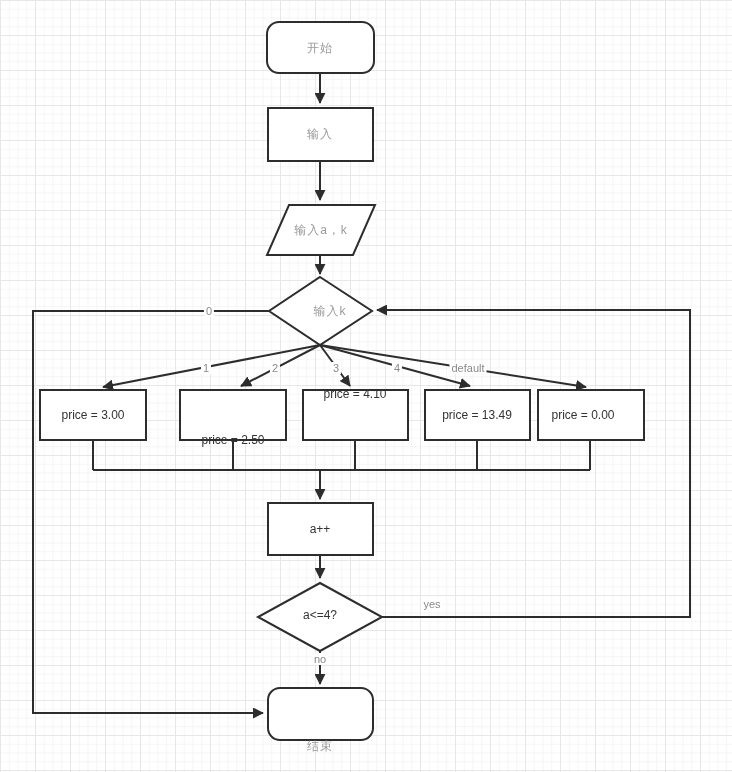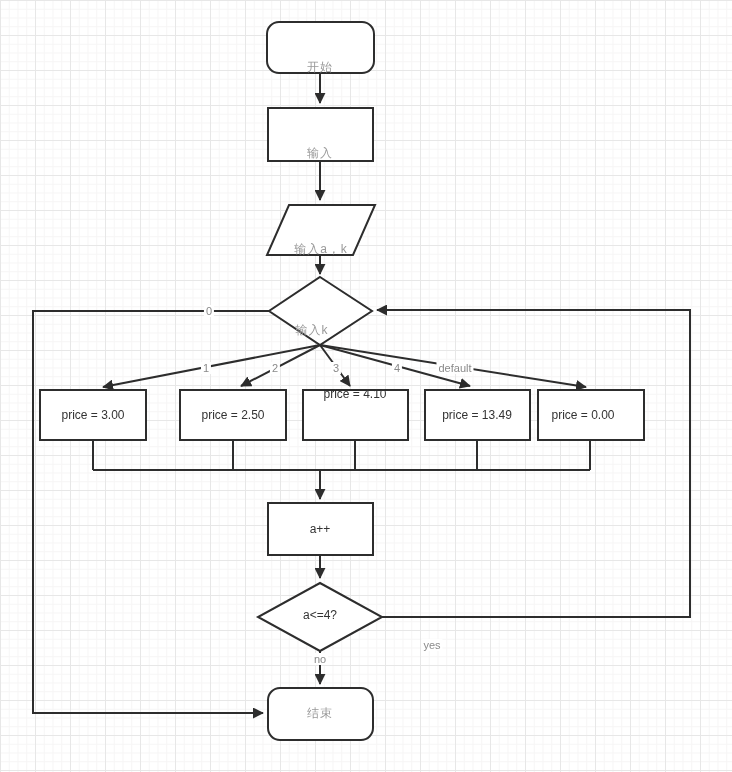--- a/index.html
+++ b/index.html
@@ -17,21 +17,21 @@
     overflow:hidden;
   }
   .canvas > svg{position:absolute;left:0;top:0;}
   .nlabel{
     position:absolute;
     transform:translate(-50%,-50%);
     font-size:12px;
     white-space:nowrap;
     pointer-events:none;
   }
-  .cn{color:#999999;letter-spacing:1px;margin-top:19px;}
+  .cn{color:#999999;letter-spacing:1px;}
   .code{color:#333333;text-align:right;}
   .elabel{
     position:absolute;
     transform:translate(-50%,-50%);
     font-size:11px;
     color:#8a8a8a;
     background:#ffffff;
     padding:0 2px;
     line-height:12px;
     white-space:nowrap;
@@ -90,32 +90,32 @@
 
       <rect x="268" y="503" width="105" height="52"></rect>
       <polygon points="320,583 382,617 320,651 258,617"></polygon>
       <rect x="268" y="688" width="105" height="52" rx="12" ry="12"></rect>
     </g>
   </svg>
 
   <div class="nlabel cn" style="left:320px;top:48px">开始</div>
   <div class="nlabel cn" style="left:320px;top:134px">输入</div>
   <div class="nlabel cn" style="left:321px;top:230px">输入a，k</div>
-  <div class="nlabel cn" style="left:312px;top:311px">输入k</div>
+  <div class="nlabel cn" style="left:330px;top:311px">输入k</div>
   <div class="nlabel code" style="left:93px;top:415px">price = 3.00</div>
-  <div class="nlabel code" style="left:233px;top:415px">price = 2.50</div>
+  <div class="nlabel code" style="left:233px;top:440px">price = 2.50</div>
   <div class="nlabel code" style="left:355px;top:394px">price = 4.10</div>
   <div class="nlabel code" style="left:477px;top:415px">price = 13.49</div>
   <div class="nlabel code" style="left:583px;top:415px">price = 0.00</div>
   <div class="nlabel code" style="left:320px;top:529px">a++</div>
   <div class="nlabel code" style="left:320px;top:615px">a&lt;=4?</div>
-  <div class="nlabel cn" style="left:320px;top:694px">结束</div>
+  <div class="nlabel cn" style="left:320px;top:746px">结束</div>
 
   <div class="elabel" style="left:209px;top:311px">0</div>
   <div class="elabel" style="left:206px;top:368px">1</div>
   <div class="elabel" style="left:275px;top:368px">2</div>
   <div class="elabel" style="left:336px;top:368px">3</div>
   <div class="elabel" style="left:397px;top:368px">4</div>
-  <div class="elabel" style="left:455px;top:368px">default</div>
-  <div class="elabel" style="left:432px;top:645px">yes</div>
+  <div class="elabel" style="left:468px;top:368px">default</div>
+  <div class="elabel" style="left:432px;top:604px">yes</div>
   <div class="elabel" style="left:320px;top:659px">no</div>
 
 </div>
 
 </body></html>

